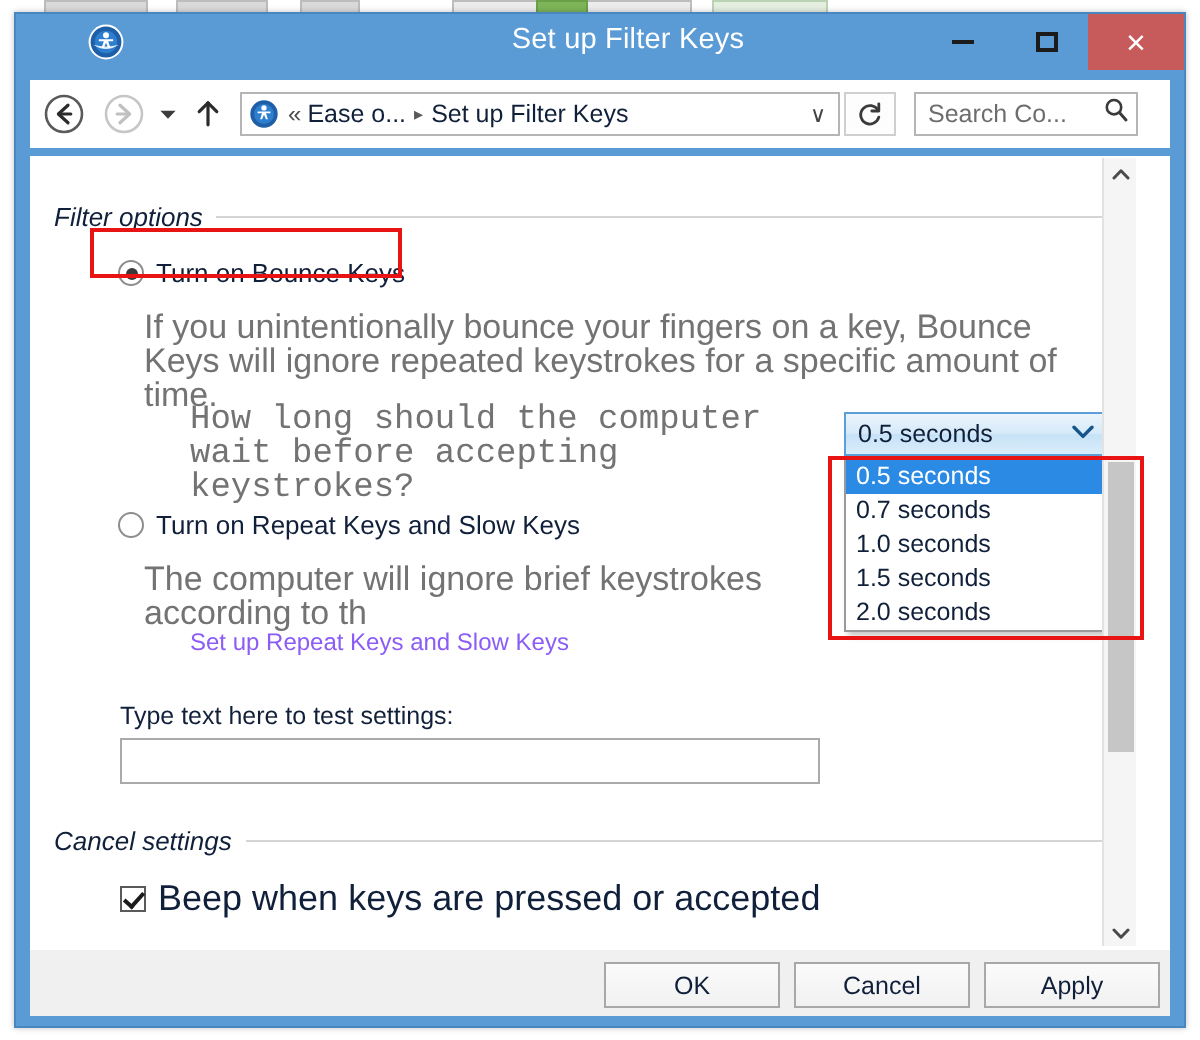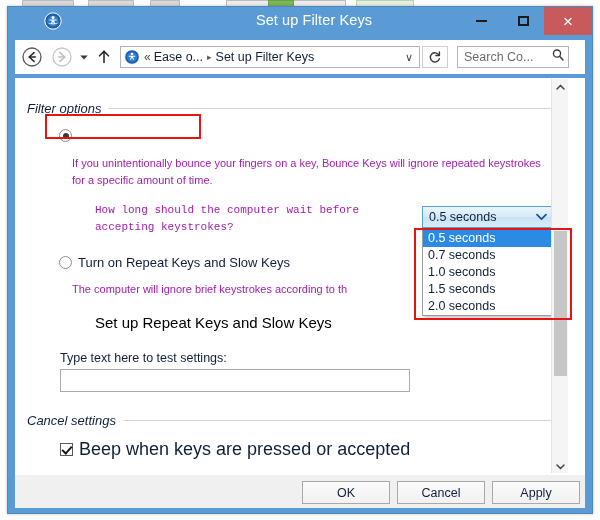--- a/index.html
+++ b/index.html
@@ -260,29 +260,29 @@
   }
   .radio-label {
     font-size: 13px;
     color: #11203a;
     margin-left: 6px;
     white-space: nowrap;
   }
 
   .para {
     position: absolute;
-    font-size: 11px;
-    color: #a21caf;
+    font-size: 17px;
+    color: #737373;
     line-height: 17px;
   }
 
   .link-disabled {
     position: absolute;
-    font-size: 15px;
-    color: #000000;
+    font-size: 12px;
+    color: #8b5cf6;
   }
 
   .field-label {
     position: absolute;
     font-size: 12.5px;
     color: #11203a;
   }
   .text-input {
     position: absolute;
     background: #ffffff;
@@ -536,20 +536,21 @@
     <div class="content-outer">
       <div class="content">
 
         <div class="group-head" style="top: 22px;">
           <span class="gh-label">Filter options</span>
           <span class="gh-rule"></span>
         </div>
 
         <div class="radio-row" style="left: 43px; top: 50px;">
           <span class="radio checked"></span>
+          <span class="radio-label">Turn on Bounce Keys</span>
         </div>
 
         <div class="para" style="left: 56px; top: 76px; width: 470px;">If you unintentionally bounce your fingers on a key, Bounce Keys will ignore repeated keystrokes for a specific amount of time.</div>
 
         <div class="para" style="left: 79px; top: 123px; width: 325px; font-family: Liberation Mono, monospace;">How long should the computer wait before accepting keystrokes?</div>
 
         <div class="radio-row" style="left: 43px; top: 176px;">
           <span class="radio"></span>
           <span class="radio-label">Turn on Repeat Keys and Slow Keys</span>
         </div>

